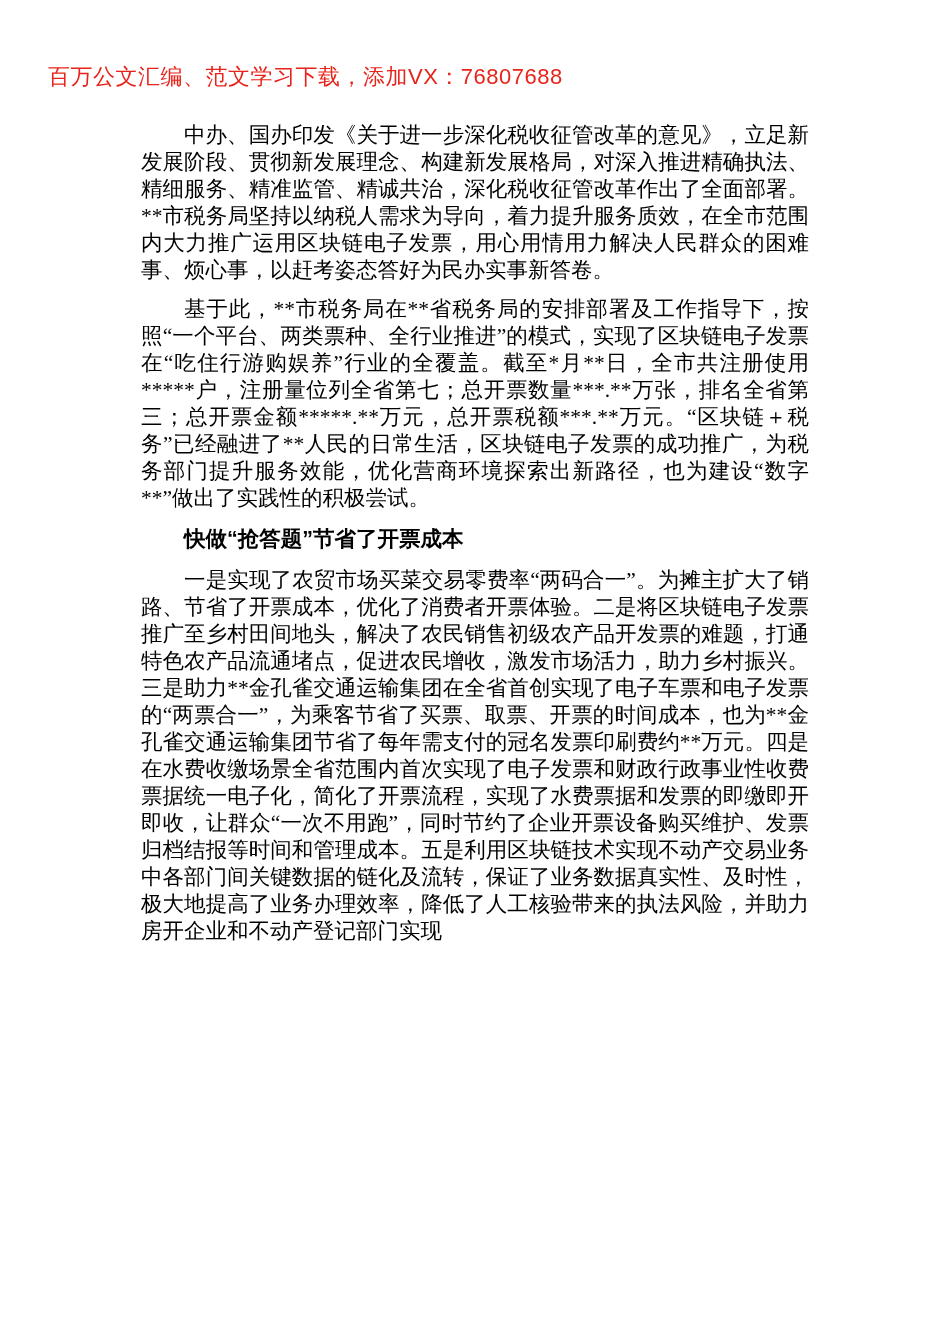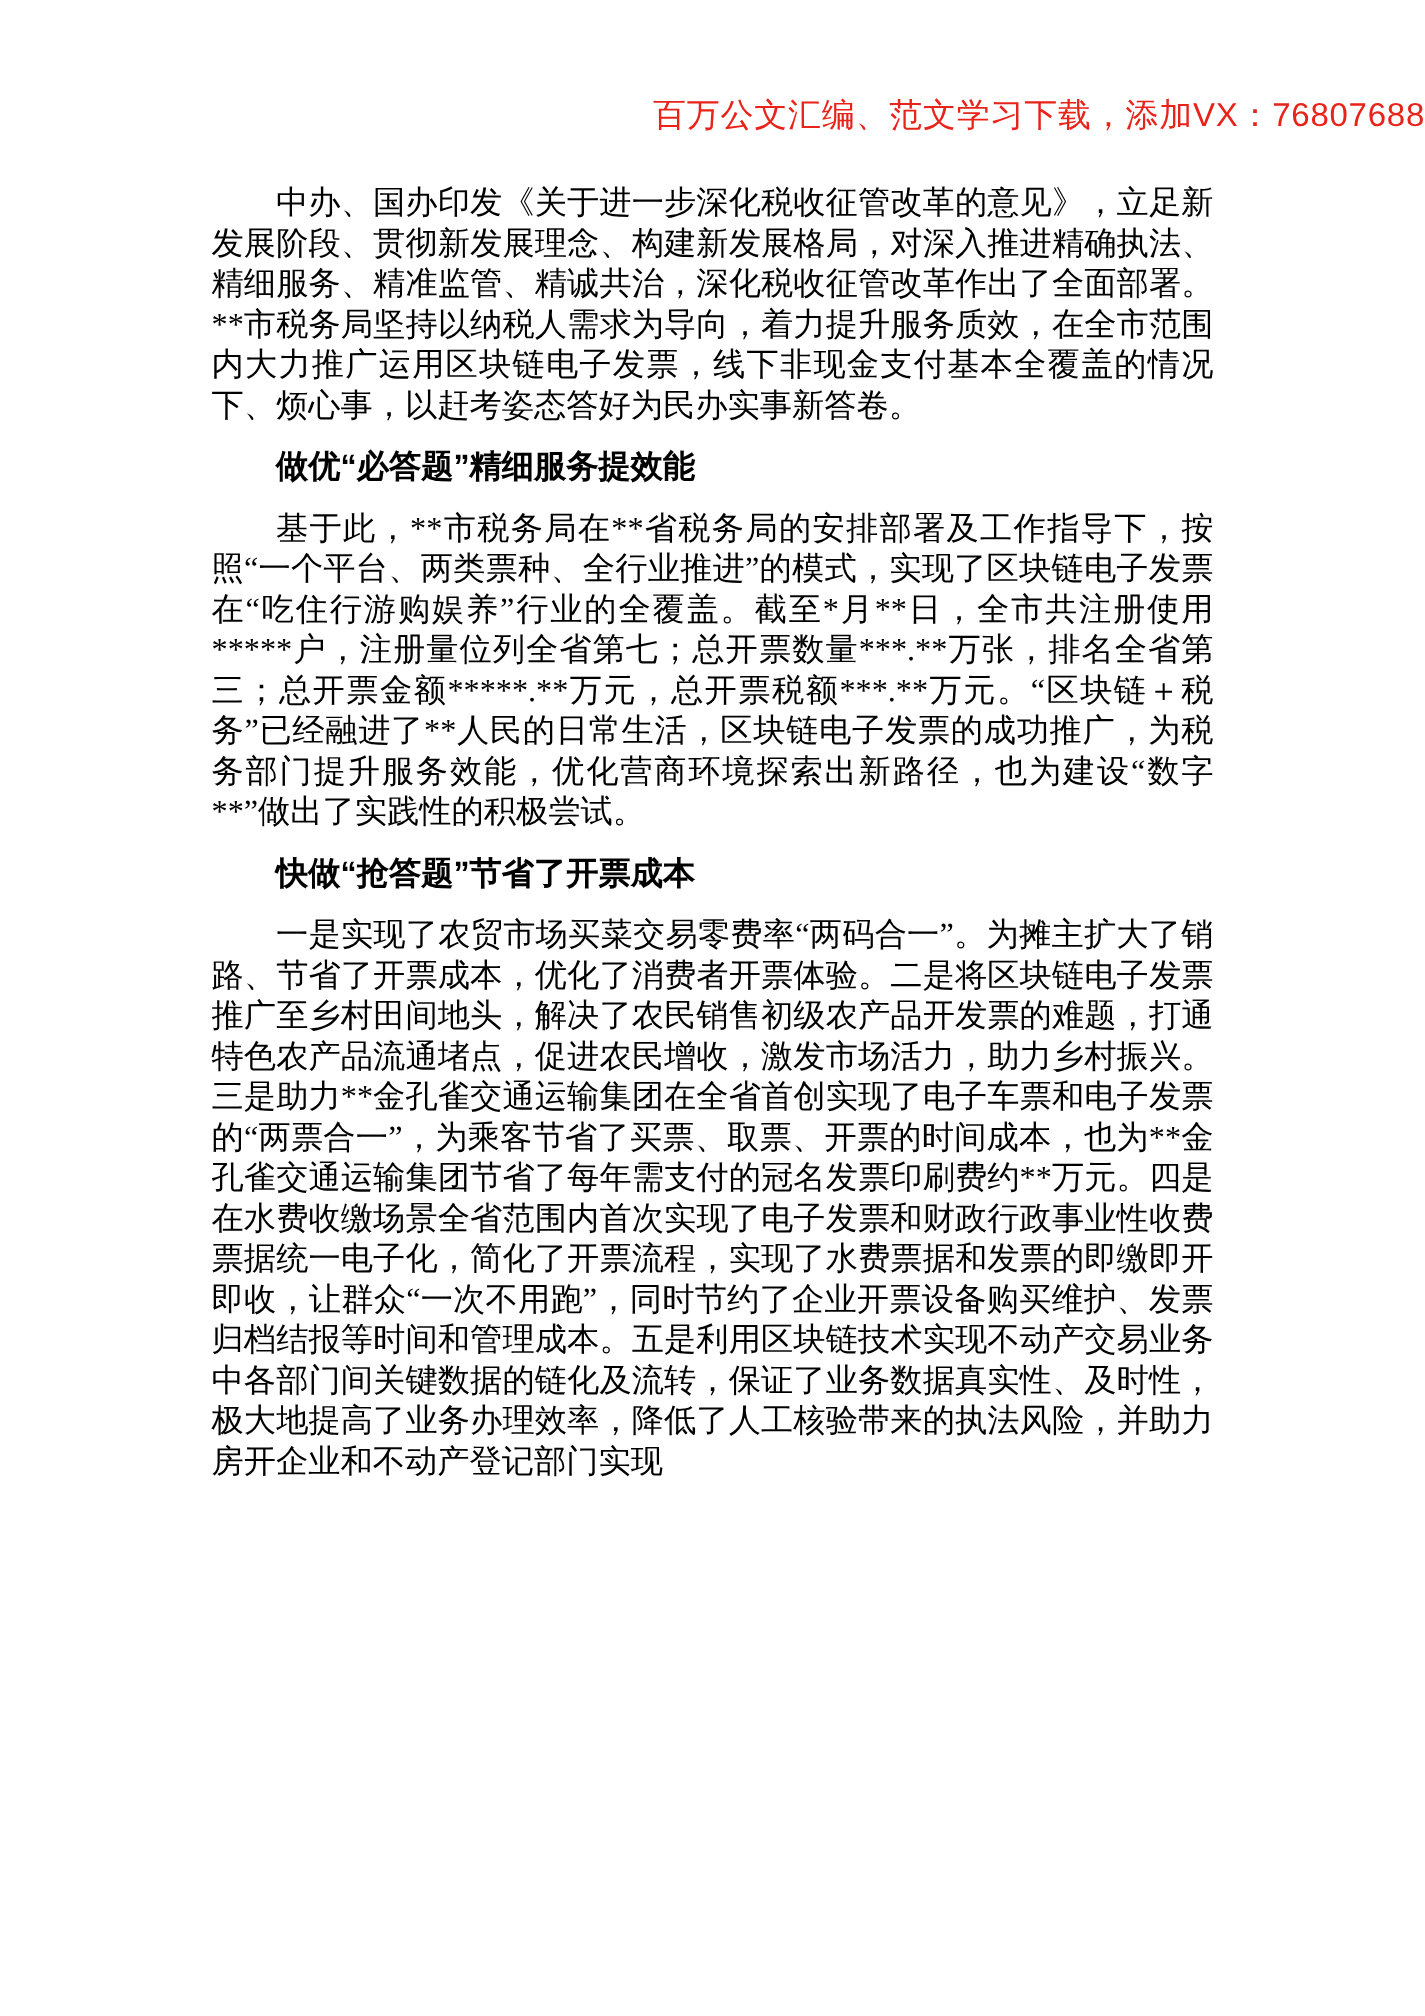--- a/index.html
+++ b/index.html
@@ -10,26 +10,27 @@
   .page {
     position: relative;
     width: 950px;
     min-height: 1344px;
     margin: 0 auto;
     background: #ffffff;
     overflow: hidden;
   }
   .doc-header {
     padding-top: 62px;
-    text-align: right;
+    text-align: left;
     color: #e8231a;
     font-family: "Liberation Sans", "DejaVu Sans", sans-serif;
     font-size: 22px;
     font-weight: 500;
     letter-spacing: 0.5px;
+    margin-left: 48px;
   }
   .doc-body {
     width: 668px;
     margin: 30px auto 0 auto;
     color: #000000;
     font-family: "Liberation Serif", "DejaVu Serif", serif;
     font-size: 21.5px;
     line-height: 27px;
     text-align: justify;
     text-justify: inter-character;
@@ -48,23 +49,22 @@
     color: #000000;
   }
 </style>
 </head>
 <body>
 
 <div class="page">
   <div class="doc-header">百万公文汇编、范文学习下载，添加VX：76807688</div>
 
   <div class="doc-body">
-    <p>中办、国办印发《关于进一步深化税收征管改革的意见》，立足新发展阶段、贯彻新发展理念、构建新发展格局，对深入推进精确执法、精细服务、精准监管、精诚共治，深化税收征管改革作出了全面部署。**市税务局坚持以纳税人需求为导向，着力提升服务质效，在全市范围内大力推广运用区块链电子发票，线下非现金支付基本全覆盖的情况下、烦心事，以赶考姿态答好为民办实事新答卷。</p>
+    <p>中办、国办印发《关于进一步深化税收征管改革的意见》，立足新发展阶段、贯彻新发展理念、构建新发展格局，对深入推进精确执法、精细服务、精准监管、精诚共治，深化税收征管改革作出了全面部署。**市税务局坚持以纳税人需求为导向，着力提升服务质效，在全市范围内大力推广运用区块链电子发票，用心用情用力解决人民群众的困难事、烦心事，以赶考姿态答好为民办实事新答卷。</p>
 
-    <h2 class="section-heading">做优“必答题”精细服务提效能</h2>
 
 
     <p>基于此，**市税务局在**省税务局的安排部署及工作指导下，按照“一个平台、两类票种、全行业推进”的模式，实现了区块链电子发票在“吃住行游购娱养”行业的全覆盖。截至*月**日，全市共注册使用*****户，注册量位列全省第七；总开票数量***.**万张，排名全省第三；总开票金额*****.**万元，总开票税额***.**万元。“区块链＋税务”已经融进了**人民的日常生活，区块链电子发票的成功推广，为税务部门提升服务效能，优化营商环境探索出新路径，也为建设“数字**”做出了实践性的积极尝试。</p>
 
     <h2 class="section-heading">快做“抢答题”节省了开票成本</h2>
 
 
     <p>一是实现了农贸市场买菜交易零费率“两码合一”。为摊主扩大了销路、节省了开票成本，优化了消费者开票体验。二是将区块链电子发票推广至乡村田间地头，解决了农民销售初级农产品开发票的难题，打通特色农产品流通堵点，促进农民增收，激发市场活力，助力乡村振兴。三是助力**金孔雀交通运输集团在全省首创实现了电子车票和电子发票的“两票合一”，为乘客节省了买票、取票、开票的时间成本，也为**金孔雀交通运输集团节省了每年需支付的冠名发票印刷费约**万元。四是在水费收缴场景全省范围内首次实现了电子发票和财政行政事业性收费票据统一电子化，简化了开票流程，实现了水费票据和发票的即缴即开即收，让群众“一次不用跑”，同时节约了企业开票设备购买维护、发票归档结报等时间和管理成本。五是利用区块链技术实现不动产交易业务中各部门间关键数据的链化及流转，保证了业务数据真实性、及时性，极大地提高了业务办理效率，降低了人工核验带来的执法风险，并助力房开企业和不动产登记部门实现</p>
   </div>
 </div>

